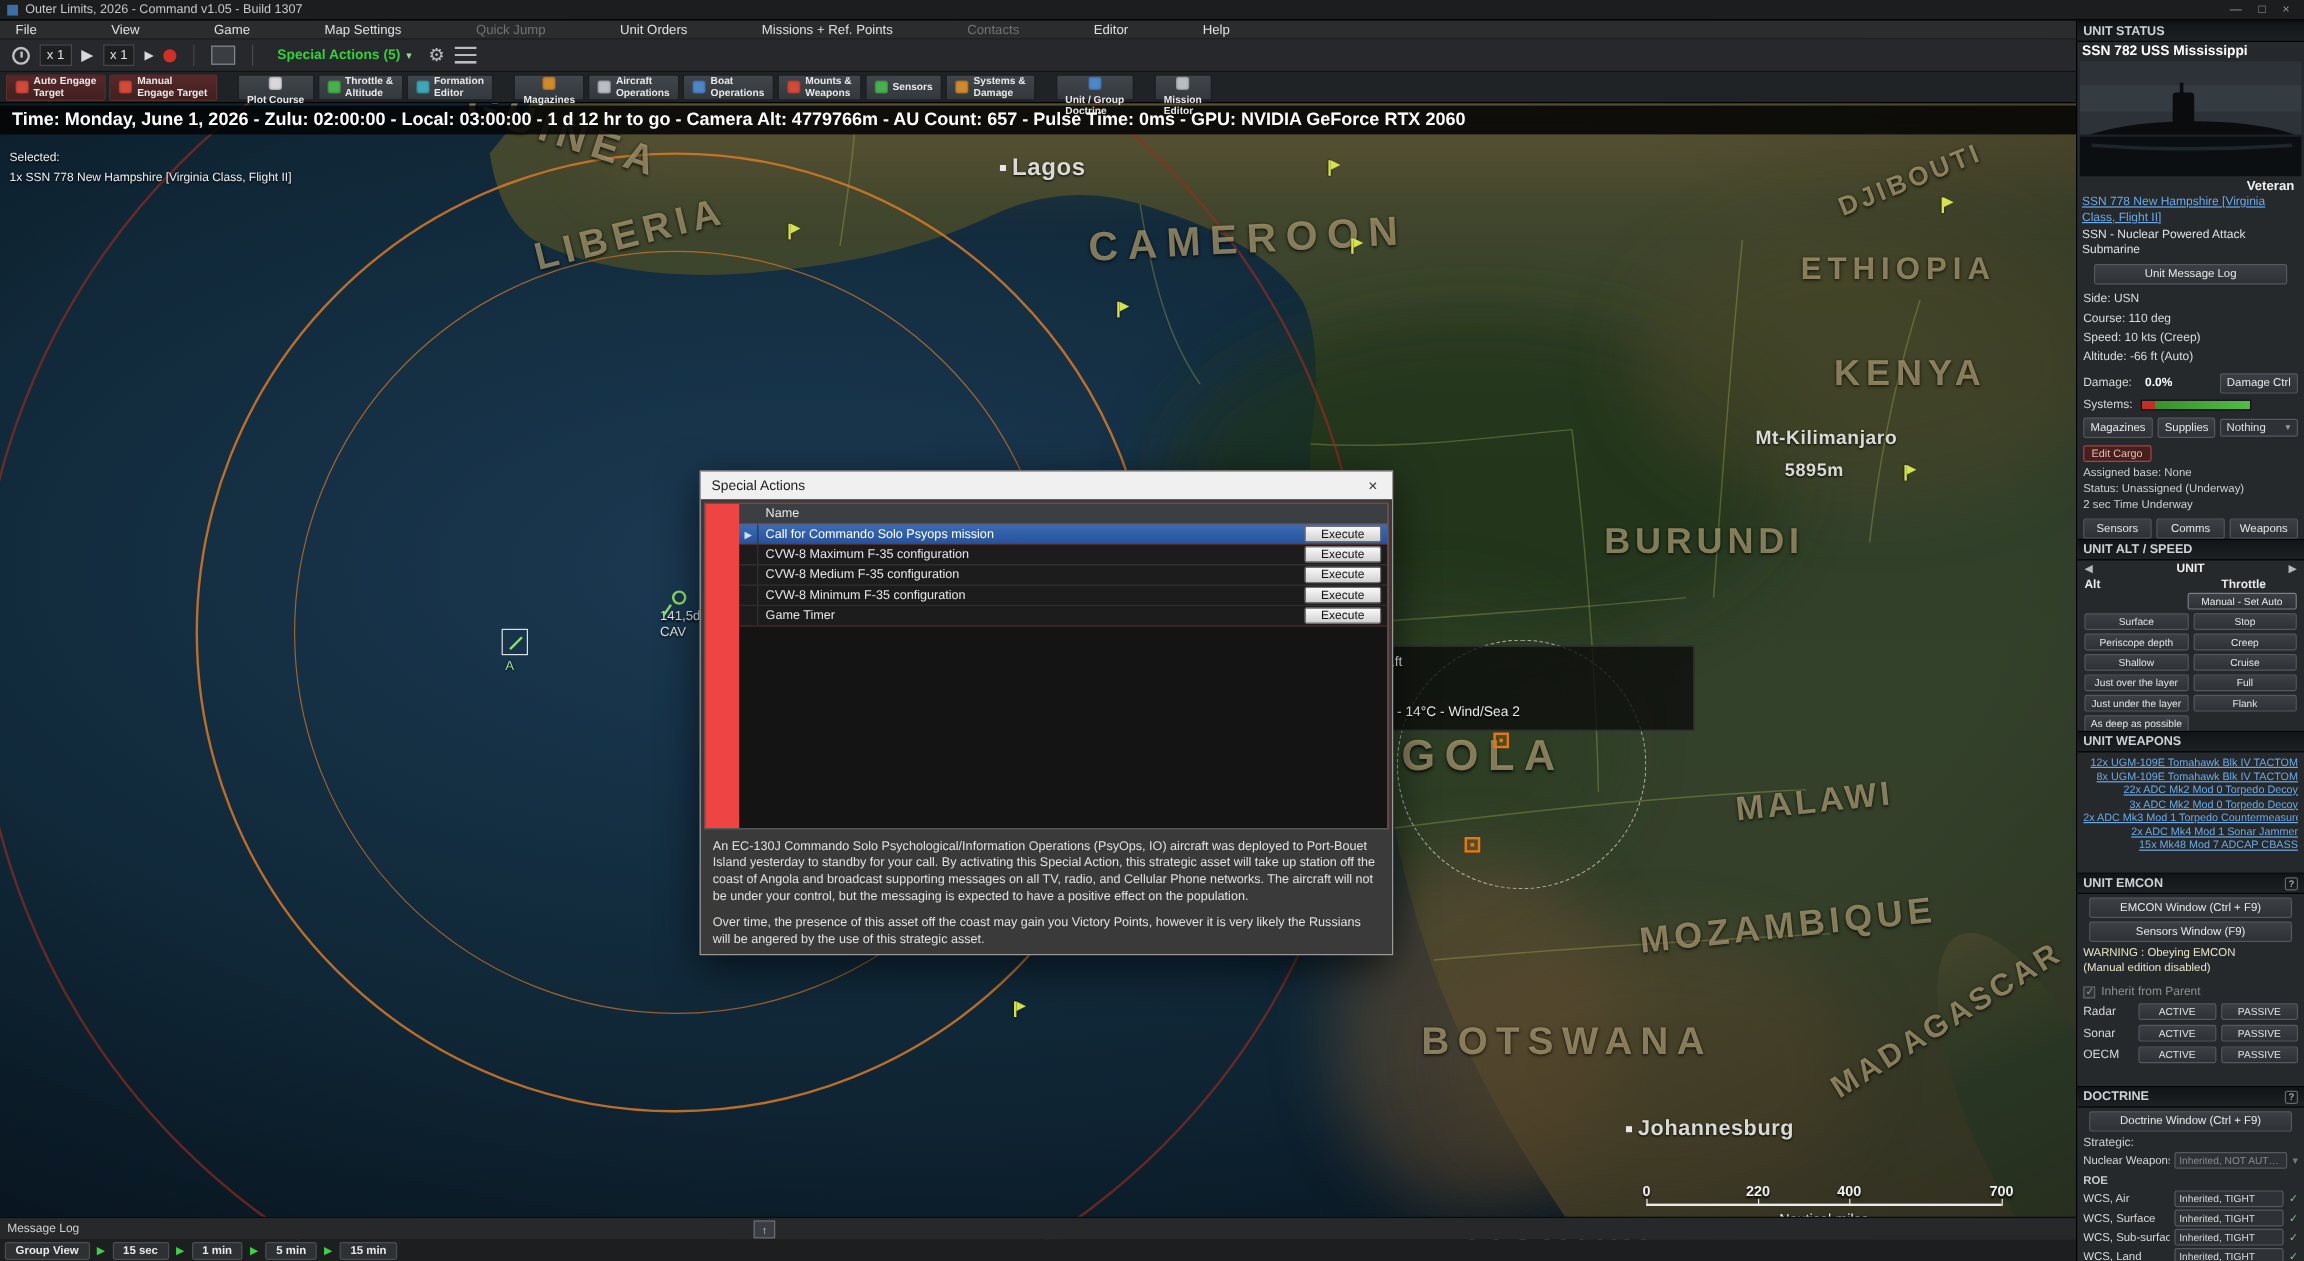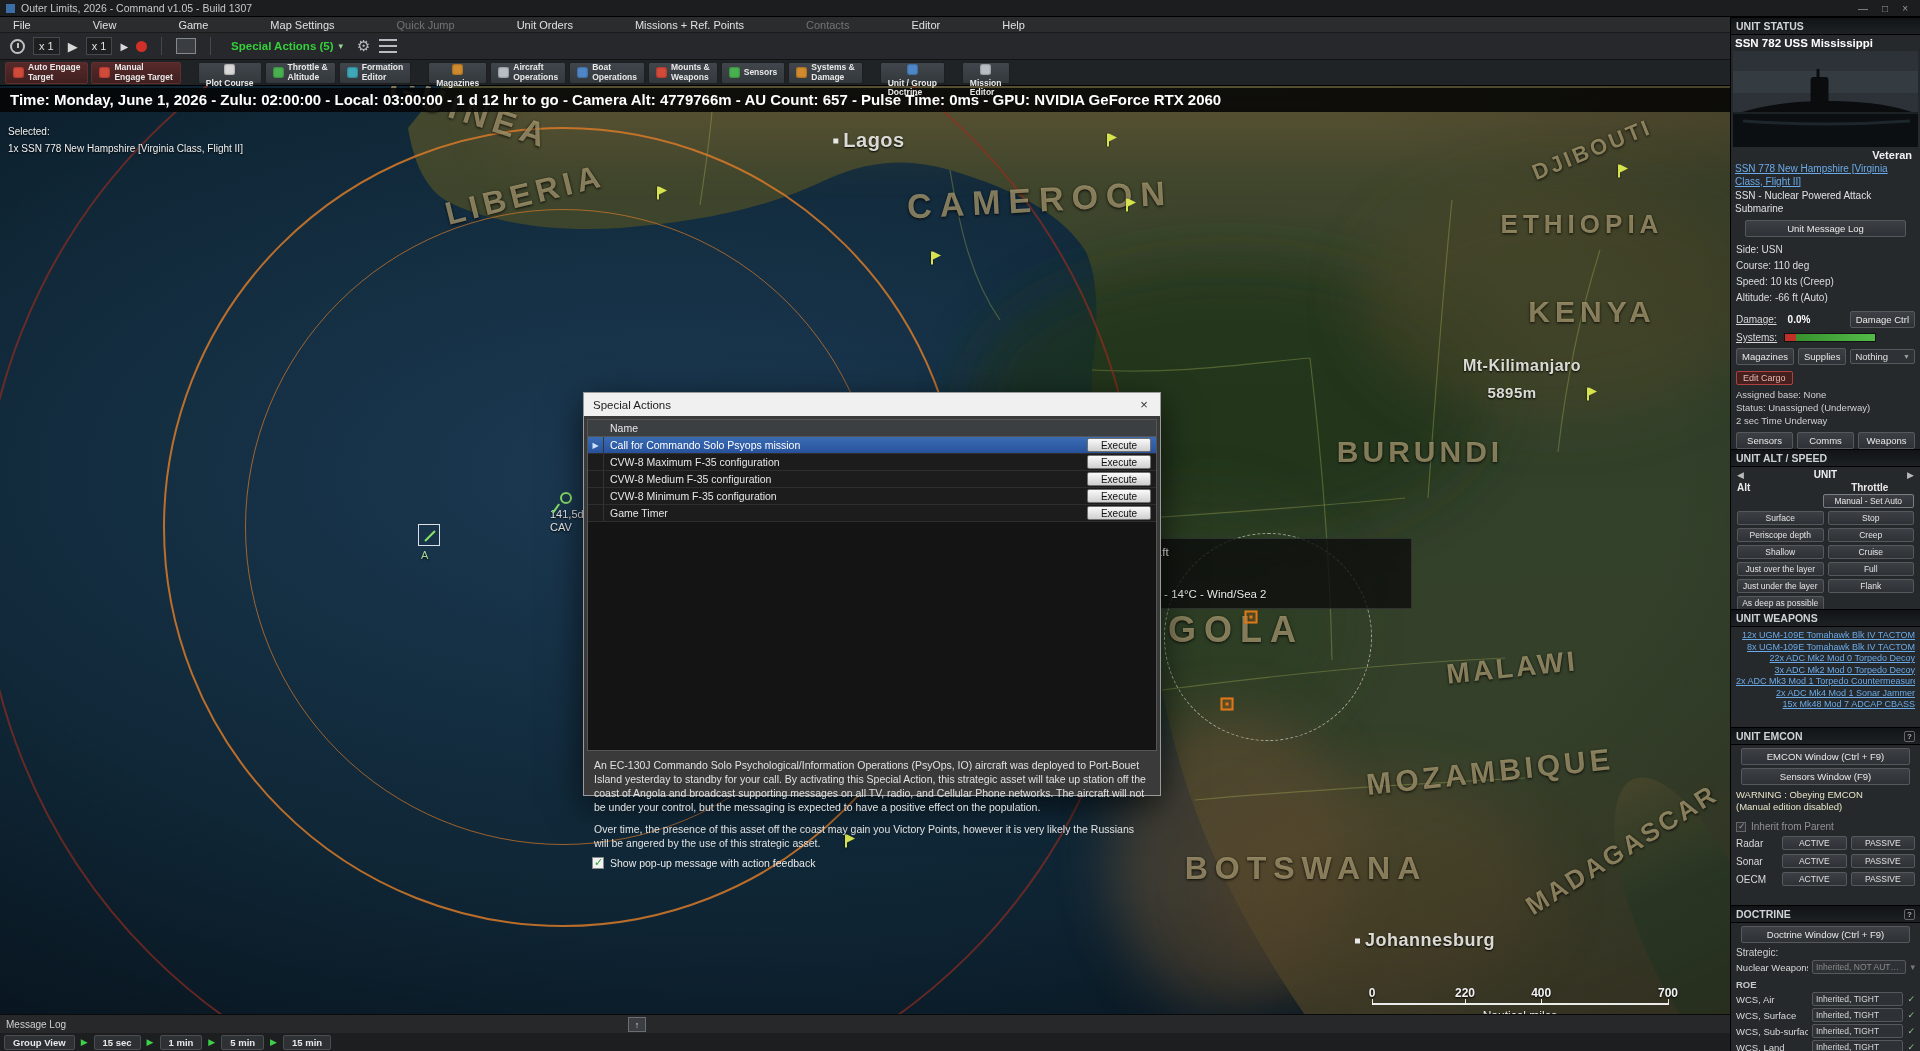--- a/index.html
+++ b/index.html
@@ -97,22 +97,22 @@
   #selected-info .l1 { font-size:10px; margin-bottom:6px; }
   #selected-info .l2 { font-size:10px; }
 
   
   #dialog { position:absolute; left:583px; top:392px; width:578px; height:404px; z-index:10;
     background:#3a3a3a; border:1px solid #9a9a9a; box-shadow:0 10px 34px rgba(0,0,0,0.65);
     display:flex; flex-direction:column; }
   #dlg-title { height:23px; background:#f0f0f0; display:flex; align-items:center; flex:none; }
   #dlg-title .txt { color:#1c1c1c; font-size:11.5px; padding-left:9px; flex:1; }
   #dlg-close { width:32px; height:23px; text-align:center; line-height:23px; color:#333; font-size:13px; cursor:pointer; }
-  #sa-list { flex:none; height:332px; margin:3px 3px 0 3px; background:#0f766e; border:1px solid #555;
-    display:flex; flex-direction:column; }
+  #sa-list { flex:none; height:272px; margin:3px 3px 0 3px; background:#ef4444; border:1px solid #555;
+    display:flex; flex-direction:column;padding-left:28px; }
   #sa-header { height:17px; background:#3c3f41; border-bottom:1px solid #555; color:#e8e8e8;
     font-size:10.5px; line-height:17px; padding-left:22px; flex:none; }
   .sa-row { height:17px; flex:none; display:flex; align-items:center; border-bottom:1px solid #2e2e2e;
     background:#1c1c1c; cursor:pointer; }
   .sa-row.sel { background:linear-gradient(#3a6cb4, #27529b); }
   .sa-mark { width:16px; flex:none; color:#cfe0ff; font-size:8px; text-align:center; border-right:1px solid #333; height:100%; line-height:17px; }
   .sa-name { flex:1; color:#e6e6e6; font-size:10.5px; padding-left:6px; white-space:nowrap; overflow:hidden; }
   .sa-row.sel .sa-name { color:#fff; }
   .exec-btn { flex:none; width:64px; height:14px; margin-right:5px; font-size:10px; color:#111;
     background:linear-gradient(#fafafa,#d0d0d0); border:1px solid #707070; border-radius:2px; cursor:pointer;
@@ -137,21 +137,21 @@
   .sb-btn { background:linear-gradient(#3c4045,#2e3236); border:1px solid #55595e; border-radius:2px;
     color:#e8e8e8; font-size:9.5px; padding:2px 5px; text-align:center; cursor:pointer; font-family:inherit; }
   .unit-name { font-weight:bold; color:#fff; font-size:11.5px; padding:2px 4px; }
   #sub-photo { height:96px; margin:0 2px; flex:none; }
   .veteran { text-align:right; font-weight:bold; color:#f0f0f0; font-size:11px; padding:2px 8px 1px 0; }
   .class-link { color:#6aaae8; text-decoration:underline; font-size:10px; line-height:1.25; padding:1px 4px; cursor:pointer; }
   .type-line { font-size:10px; line-height:1.25; padding:1px 4px 3px 4px; color:#e0e0e0; }
   .uml-row { padding:2px 14px 5px 14px; display:flex; } .uml-row .sb-btn { flex:1; }
   .info-line { padding:0 5px; line-height:16px; color:#dcdcdc; }
   .pair-row { display:flex; align-items:center; gap:5px; padding:2px 5px; }
-  .pair-row .lab { flex:none;text-decoration:underline; }
+  .pair-row .lab { flex:none; }
   .dmg-val { font-weight:bold; color:#fff; padding:0 6px; }
   .sys-bar { width:92px; height:9px; border:1px solid #111; margin-left:2px;
     background:linear-gradient(90deg,#c03028 0 12%,#38912f 12%,#52bb48 100%); }
   .mag-row { display:flex; gap:4px; padding:3px 5px; align-items:center; }
   .dd { background:#2e3236; border:1px solid #55595e; border-radius:2px; padding:1px 4px; color:#e0e0e0;
     font-size:9.5px; display:flex; align-items:center; gap:4px; cursor:pointer; }
   .dd .ar { font-size:7px; color:#9a9a9a; margin-left:auto; }
   .cargo-row { padding:3px 5px; }
   .cargo-btn { background:#46201e; border:1px solid #b04040; color:#e8b8b0; font-size:9px; padding:1px 6px;
     border-radius:2px; cursor:pointer; font-family:inherit; }
@@ -458,24 +458,20 @@
             <span class="sa-name">Game Timer</span>
             <button class="exec-btn">Execute</button>
           </div>
         </div>
       <div id="sa-fill"></div>
     </div>
     <div id="dlg-desc">
       <p>An EC-130J Commando Solo Psychological/Information Operations (PsyOps, IO) aircraft was deployed to Port-Bouet Island yesterday to standby for your call. By activating this Special Action, this strategic asset will take up station off the coast of Angola and broadcast supporting messages on all TV, radio, and Cellular Phone networks. The aircraft will not be under your control, but the messaging is expected to have a positive effect on the population.</p>
       <p>Over time, the presence of this asset off the coast may gain you Victory Points, however it is very likely the Russians will be angered by the use of this strategic asset.</p>
     </div>
-    <div id="dlg-check">
-      <span class="cb checked" id="dlg-cb"></span>
-      <span class="lab">Show pop-up message with action feedback</span>
-    </div>
   </div>
 
   <aside id="sidebar">
     <div class="sec" style="height:432px;">
       <div class="sec-h">
           <span>UNIT STATUS</span>
         </div>
       <div class="unit-name">SSN 782 USS Mississippi</div>
       <svg id="sub-photo" viewBox="0 0 186 96" preserveAspectRatio="none">
         <rect width="186" height="62" fill="#2c3238"></rect>

